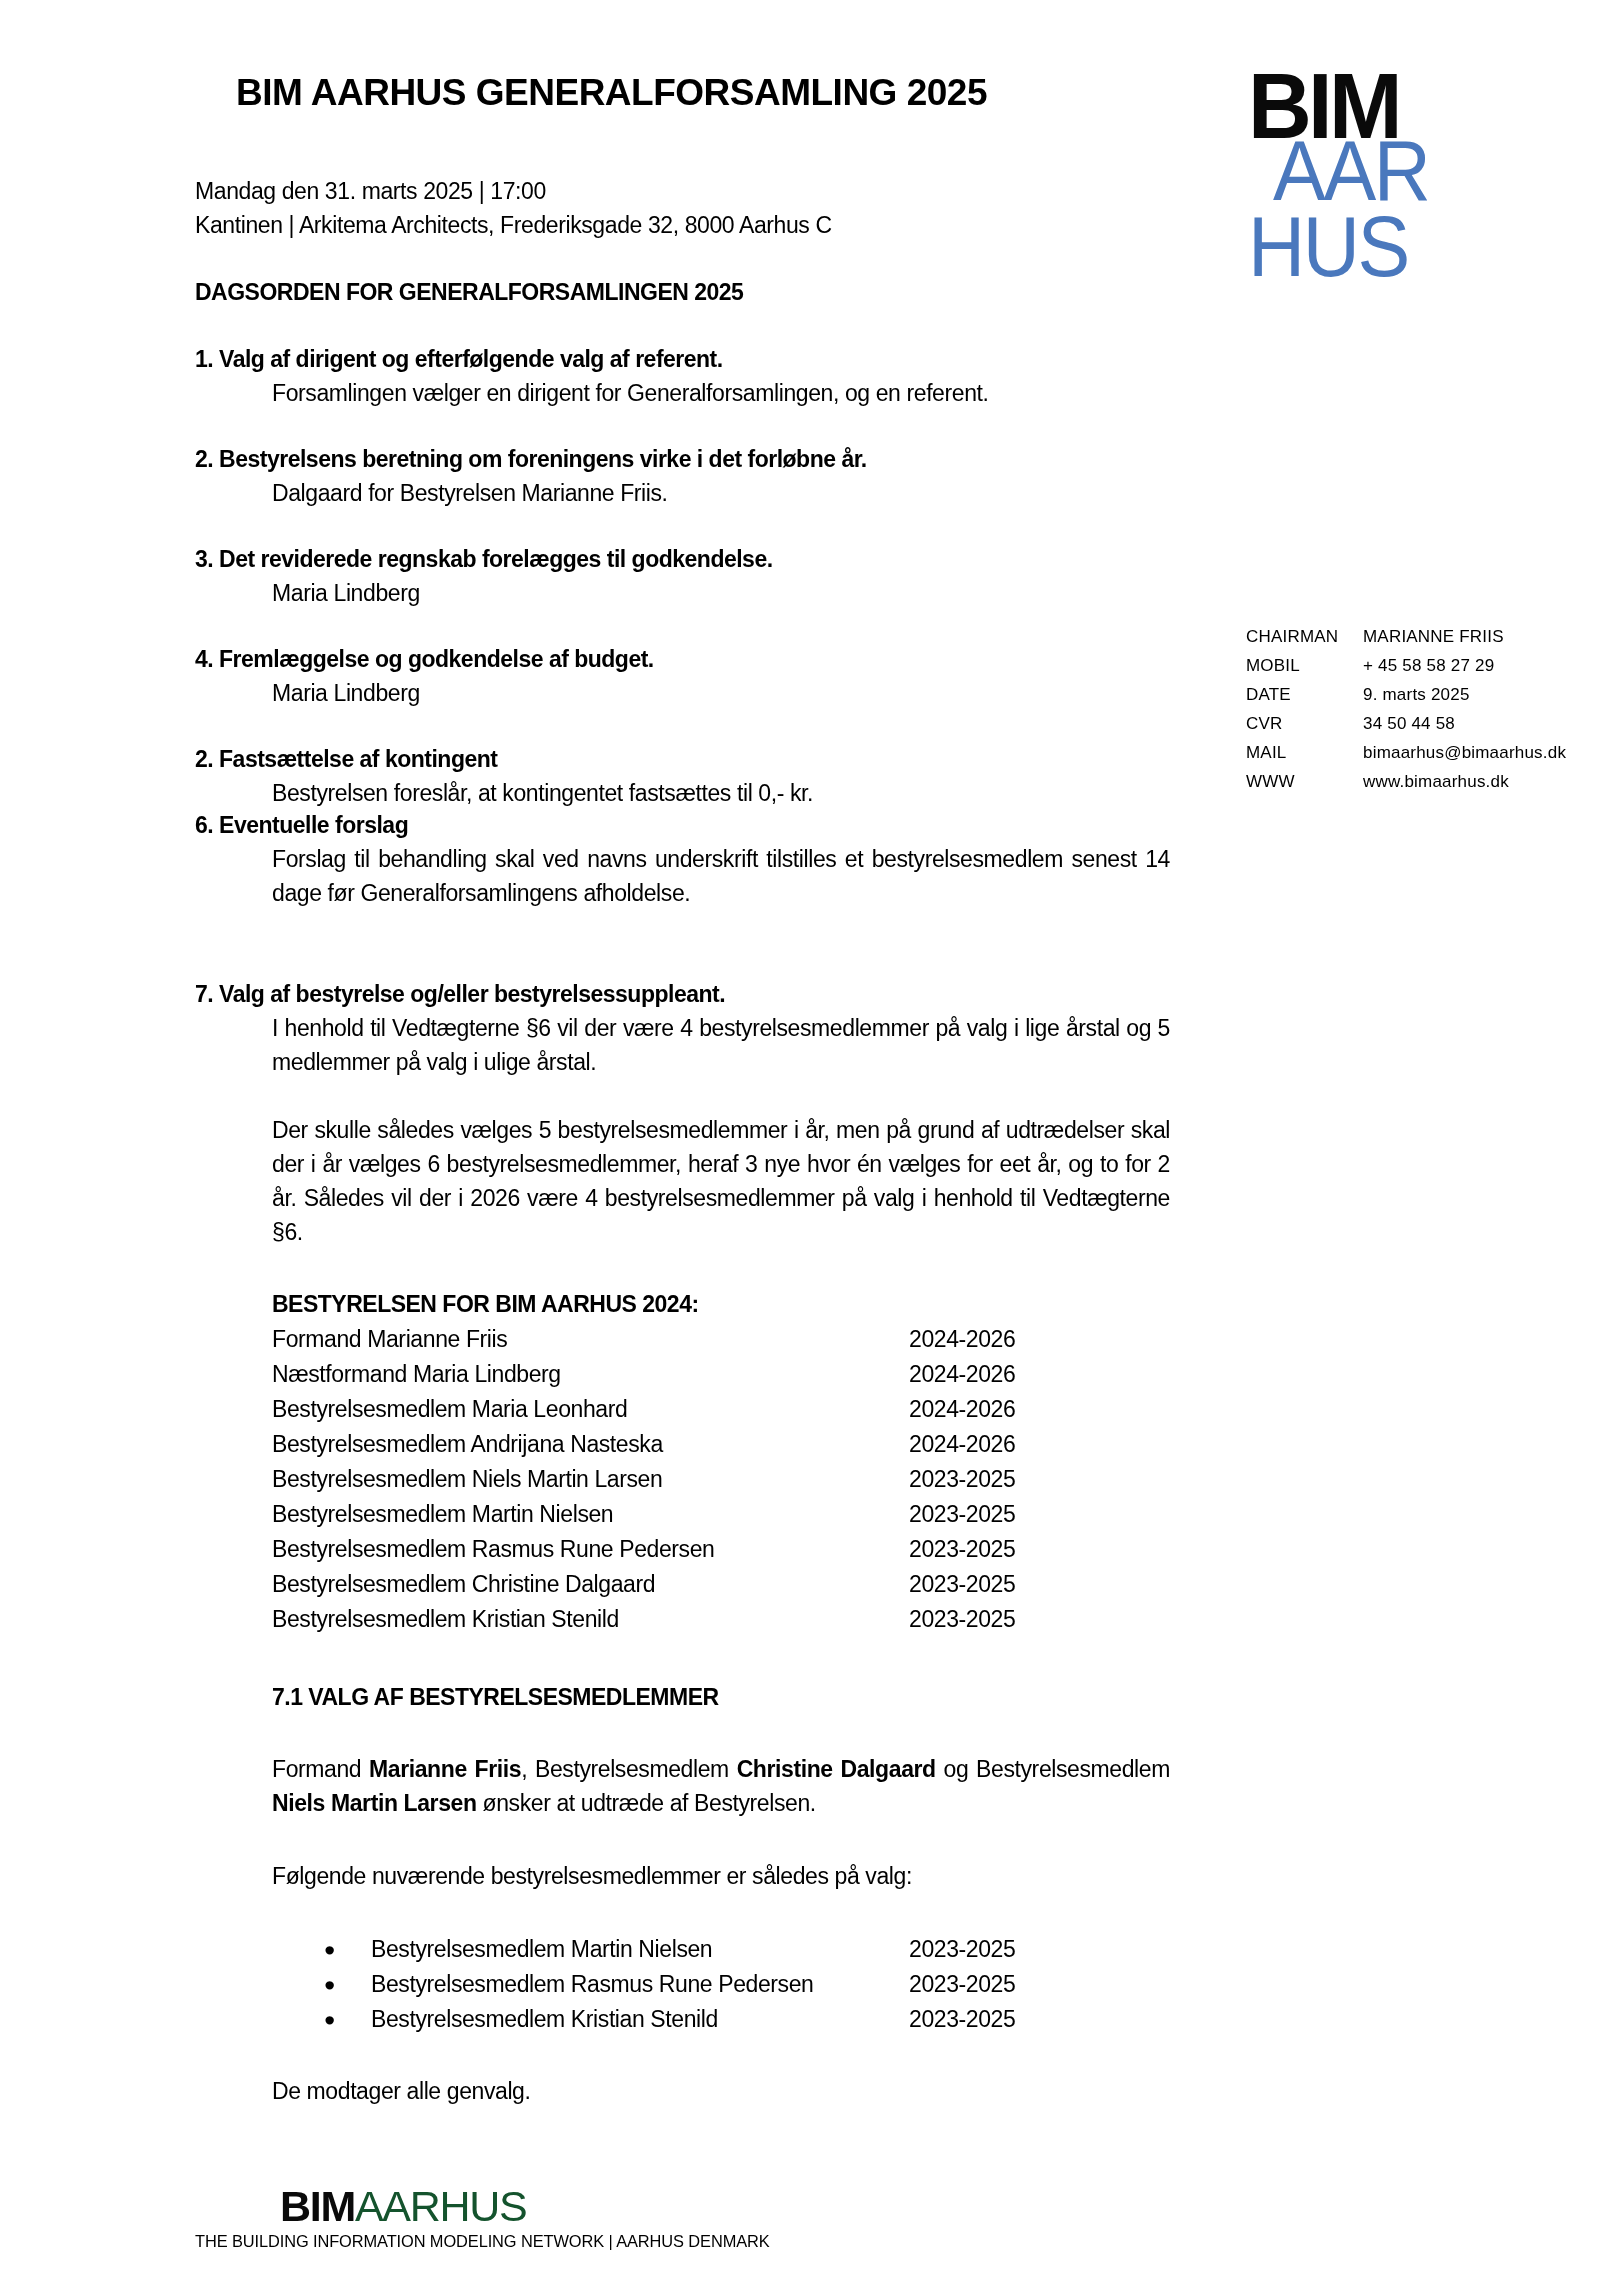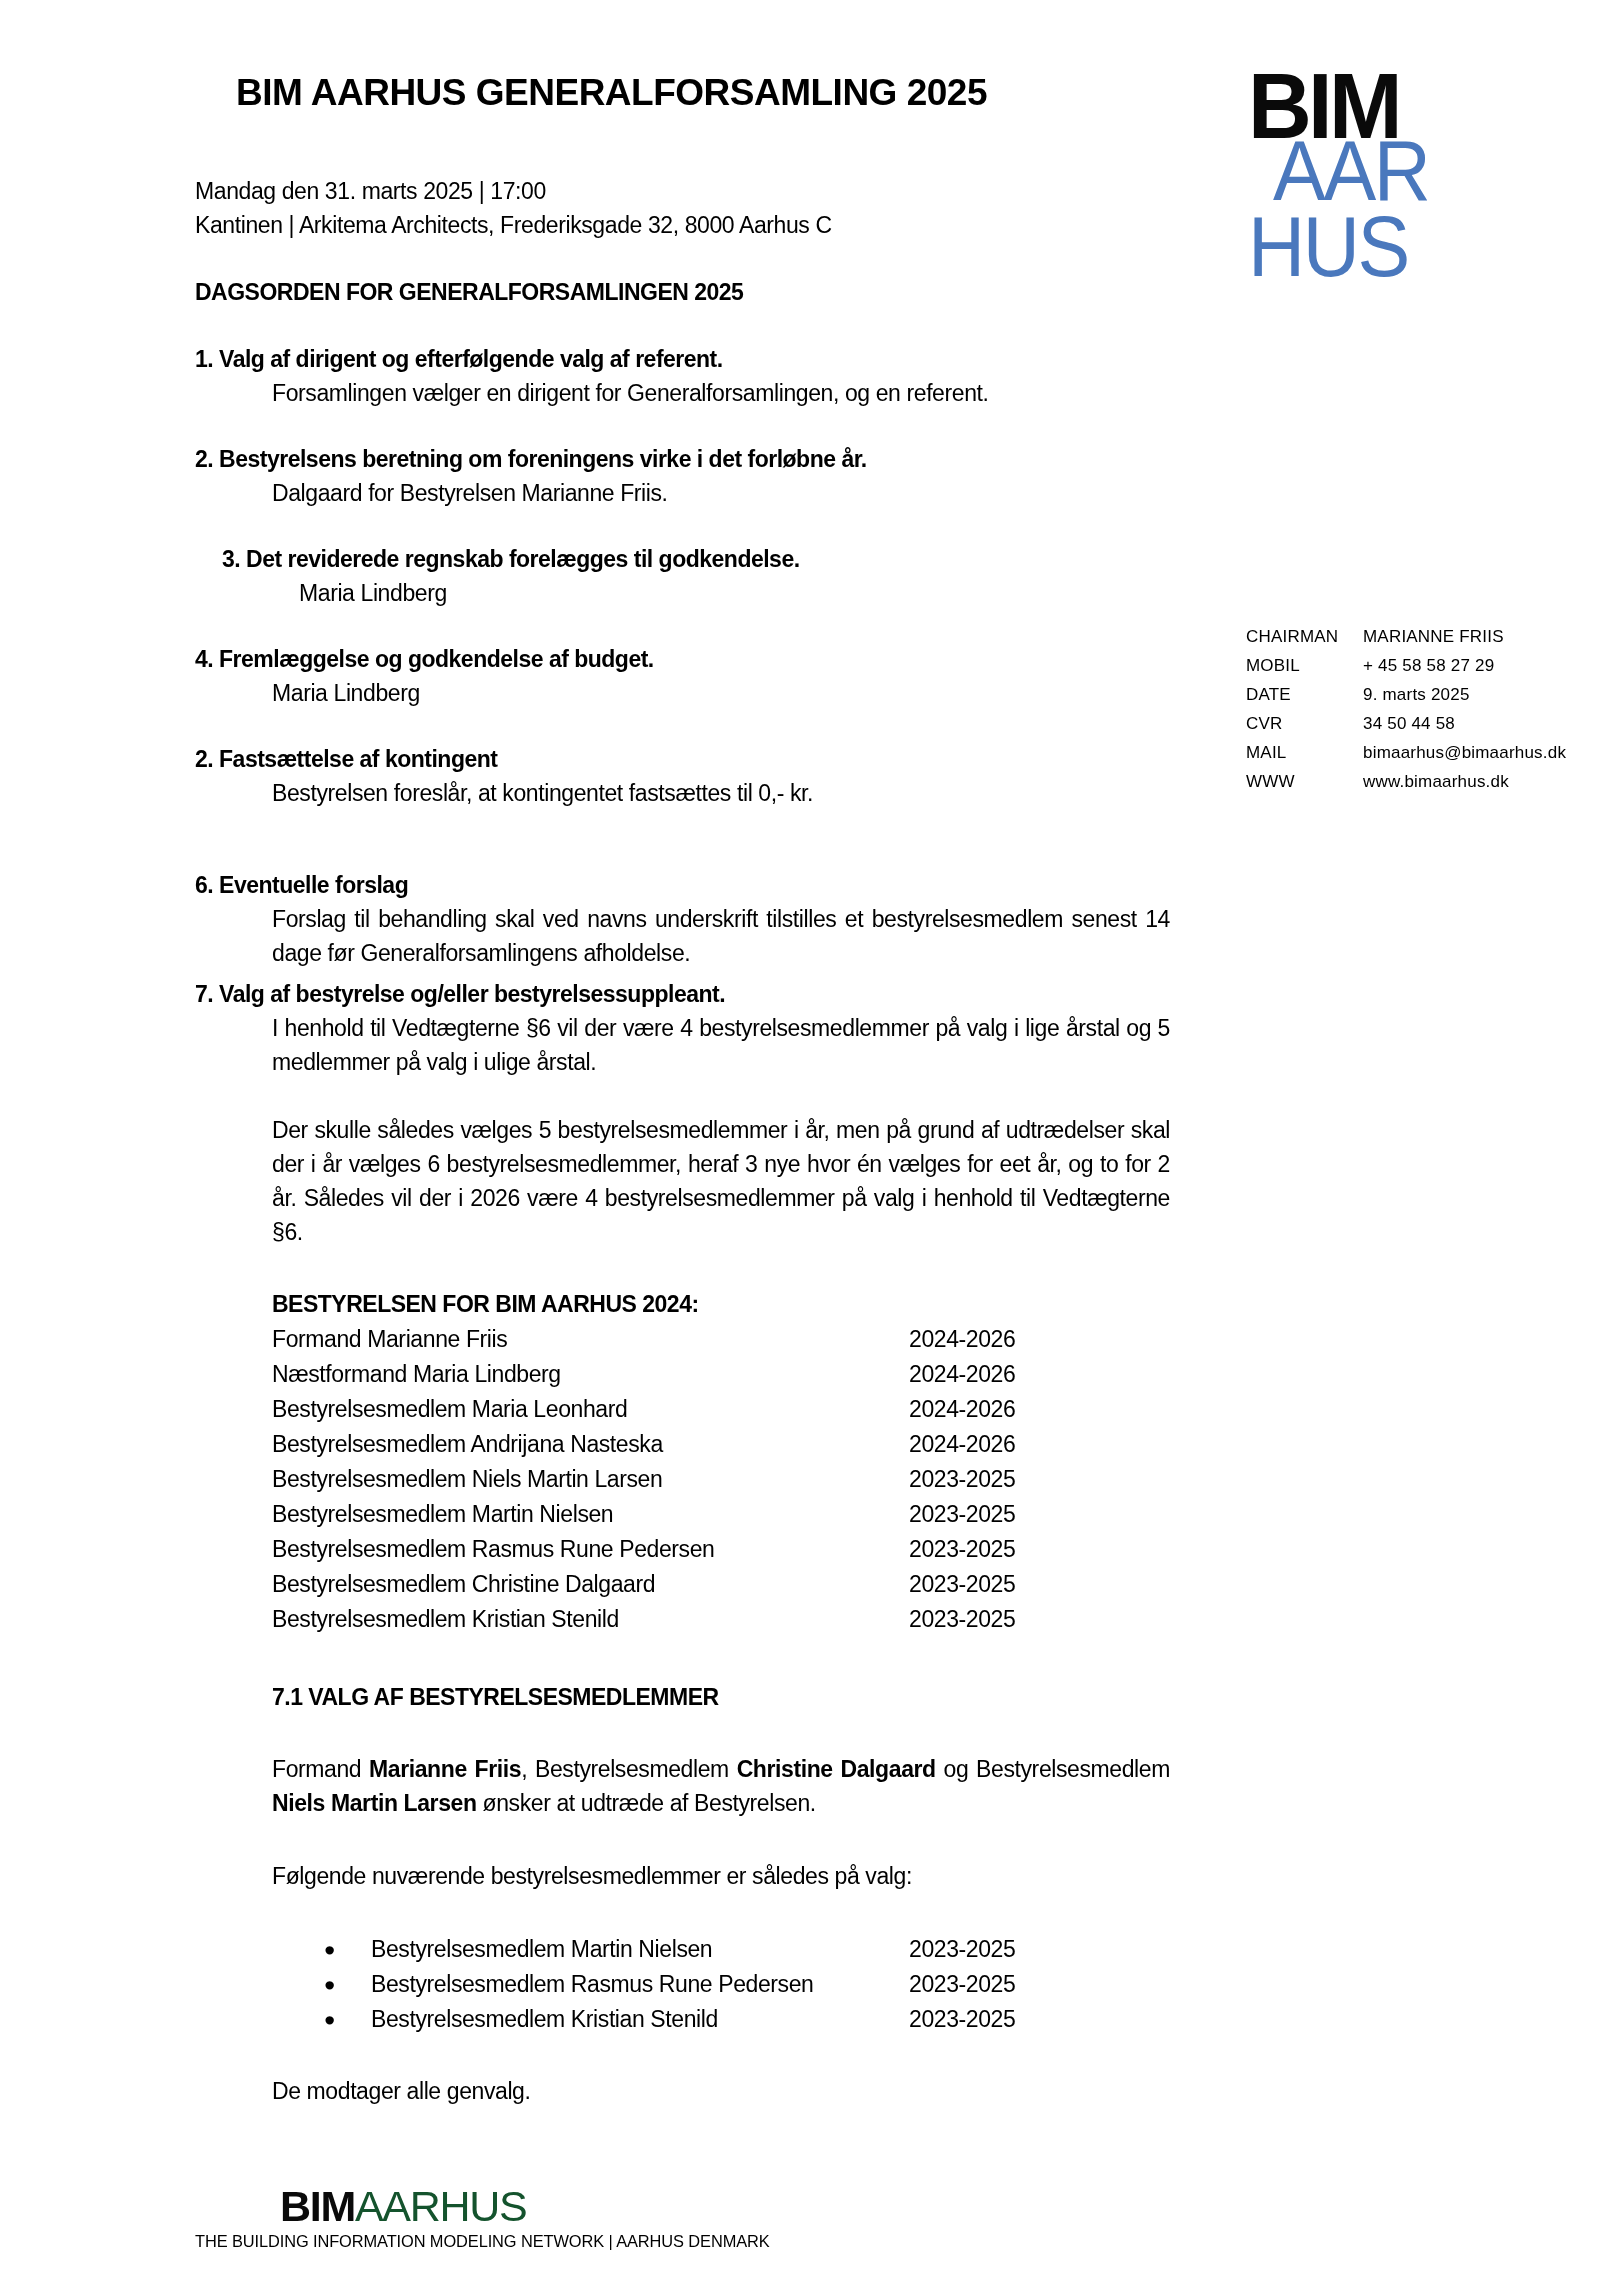--- a/index.html
+++ b/index.html
@@ -103,42 +103,42 @@
   </div>
 </div>
 
 <div class="agenda-item body-text" style="top:442px;">
   <div class="item-title">2. Bestyrelsens beretning om foreningens virke i det forløbne år.</div>
   <div class="item-desc">
     <p>Dalgaard for Bestyrelsen Marianne Friis.</p>
   </div>
 </div>
 
-<div class="agenda-item body-text" style="top:542px;margin-left:27px;">
+<div class="agenda-item body-text" style="top:542px;">
   <div class="item-title">3. Det reviderede regnskab forelægges til godkendelse.</div>
   <div class="item-desc">
     <p>Maria Lindberg</p>
   </div>
 </div>
 
 <div class="agenda-item body-text" style="top:642px;">
   <div class="item-title">4. Fremlæggelse og godkendelse af budget.</div>
   <div class="item-desc">
     <p>Maria Lindberg</p>
   </div>
 </div>
 
 <div class="agenda-item body-text" style="top:742px;">
   <div class="item-title">2. Fastsættelse af kontingent</div>
   <div class="item-desc">
     <p>Bestyrelsen foreslår, at kontingentet fastsættes til 0,- kr.</p>
   </div>
 </div>
 
-<div class="agenda-item body-text" style="top:868px;">
+<div class="agenda-item body-text" style="top:808px;">
   <div class="item-title">6. Eventuelle forslag</div>
   <div class="item-desc">
     <p>Forslag til behandling skal ved navns underskrift tilstilles et bestyrelsesmedlem senest 14 dage før Generalforsamlingens afholdelse.</p>
   </div>
 </div>
 
 <div class="agenda-item body-text" style="top:977px;">
   <div class="item-title">7. Valg af bestyrelse og/eller bestyrelsessuppleant.</div>
   <div class="item-desc">
     <p>I henhold til Vedtægterne §6 vil der være 4 bestyrelsesmedlemmer på valg i lige årstal og 5 medlemmer på valg i ulige årstal.</p>

